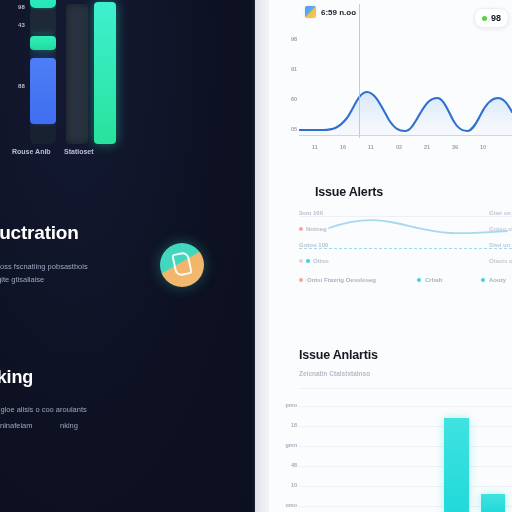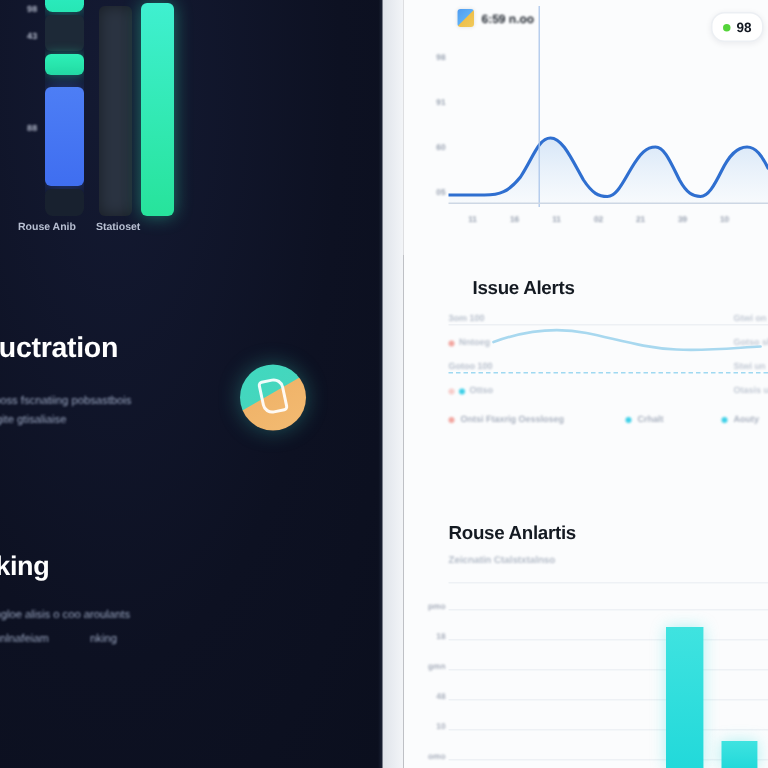--- a/index.html
+++ b/index.html
@@ -319,21 +319,21 @@
           <span>Crhalt</span>
         </div>
         <div class="leg leg-2">
           <span class="dot-cyan"></span>
           <span>Aouty</span>
         </div>
       </div>
     </div>
 
     <div class="analytics">
-      <div class="sec-title" style="left:30px;top:0px;">Rouse Anlartis</div>
+      <div class="sec-title" style="left:30px;top:0px;">Issue Anlartis</div>
       <div class="an-sub">Zeicnatin Ctalstxtalnso</div>
       <div class="an-rule"></div>
 
       <div class="barplot">
         <div class="gridline" style="top:6px;"></div>
         <div class="gridline" style="top:26px;"></div>
         <div class="gridline" style="top:46px;"></div>
         <div class="gridline" style="top:66px;"></div>
         <div class="gridline" style="top:86px;"></div>
         <div class="gridline" style="top:106px;"></div>

